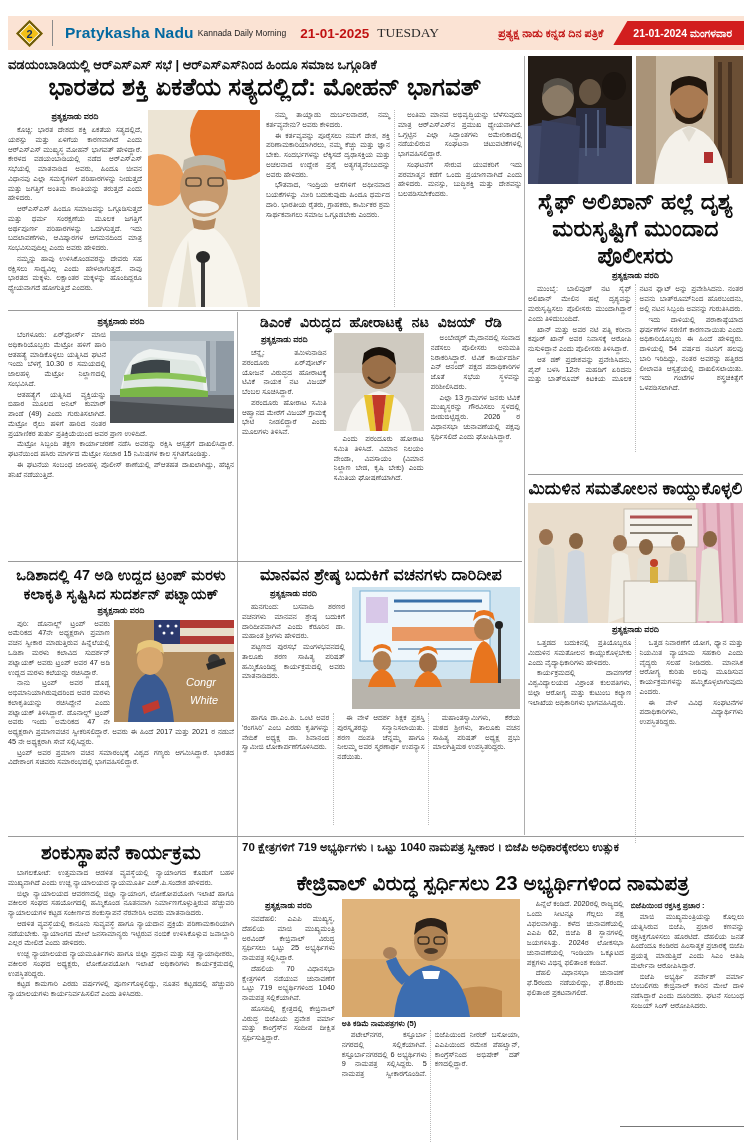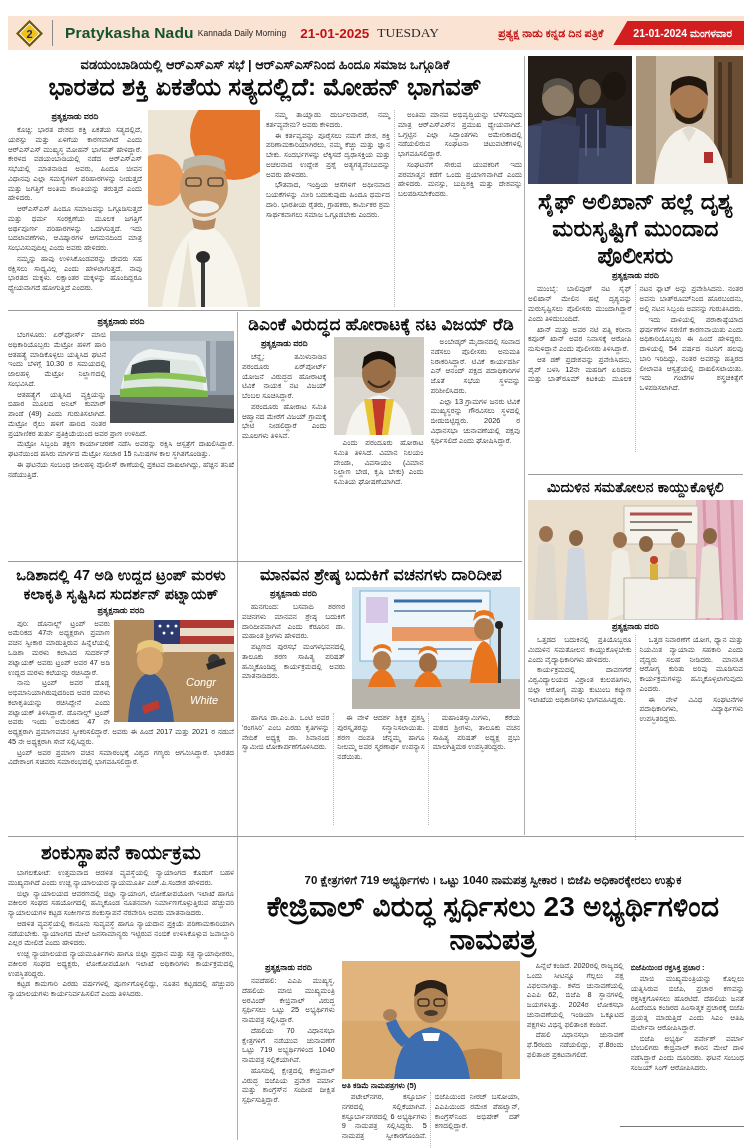--- a/index.html
+++ b/index.html
@@ -4,30 +4,30 @@
 <style>
   * { margin:0; padding:0; box-sizing:border-box; }
   html,body { width:750px; height:1148px; background:#fff; font-family:"Liberation Sans", sans-serif; color:#1a1a1a; }
   .page { position:relative; width:750px; height:1148px; overflow:hidden; background:#fff; }
 
   
   .hdr { position:absolute; left:8px; top:16px; width:736px; height:34px; background:#fbe3d4; display:flex; align-items:center; }
   .diamond { width:19px; height:19px; background:#f2c018; border:2px solid #6a5a10; transform:rotate(45deg); margin:0 13px 0 12px; flex:none; position:relative; box-shadow:0 0 0 1px #fff inset; }
   .diamond b { position:absolute; inset:0; transform:rotate(-45deg); display:flex; align-items:center; justify-content:center; font-size:11px; color:#15315e; }
   .hdr-sep { width:1px; height:26px; background:#8a8a8a; margin-right:12px; flex:none; }
-  .masthead { color:#14532d; font-weight:bold; font-size:15.5px; letter-spacing:.2px; }
+  .masthead { color:#0369a1; font-weight:bold; font-size:15.5px; letter-spacing:.2px; }
   .masthead-sub { color:#222; font-size:8.5px; margin-left:4px;text-align:center; }
   .hdr-date { color:#c11212; font-weight:bold; font-size:13.5px; margin-left:14px; }
   .hdr-day { color:#2b2b2b; font-size:13.5px; margin-left:8px; font-family:"Liberation Serif", serif; }
   .tagline { color:#c11212; font-weight:bold; font-size:11px; margin-left:auto; margin-right:10px; }
   .ribbon { background:#d21e1e; color:#fff; font-weight:bold; font-size:10.5px; height:24px; line-height:24px; padding:0 12px 0 20px; clip-path:polygon(14px 0,100% 0,100% 100%,0 100%); flex:none; }
 
   
   .art { position:absolute; }
-  .kick { font-weight:bold; text-align:center; color:#111; }
+  .kick { font-weight:bold; text-align:left; color:#111; }
   .h-main { font-weight:bold; text-align:center; color:#0d0d0d; letter-spacing:.2px; }
   .byline { font-size:8px; font-weight:bold; text-align:center; margin:2px 0 3px; color:#111; }
   .bt { font-size:7.3px; line-height:1.34; text-align:justify; color:#1c1c1c; overflow:hidden; }
   .bt p { text-indent:9px; margin:0 0 1px 0; }
   .cols2 { column-count:2; column-gap:8px; column-rule:1px dotted #b9b9b9; }
   .cols3 { column-count:3; column-gap:8px; column-rule:1px dotted #b9b9b9; }
   .subhead { font-size:7.6px; font-weight:bold; margin:2px 0 1px; color:#111; }
   .photo { overflow:hidden; background:#ddd; flex:none; }
   .photo svg { display:block; width:100%; height:100%; }
 
@@ -44,33 +44,33 @@
   .main-right { width:256px; }
 
   
   .saif { left:528px; top:56px; width:215px; }
   .saif-photos { display:flex; gap:4px; height:128px; }
   .saif-head { font-size:22px; line-height:1.22; margin-top:5px; }
   .saif-body { height:168px; margin-top:1px; }
 
   
   .brain { left:528px; top:479px; width:215px; }
-  .brain-head { font-size:14px; }
+  .brain-head { font-size:17px; }
   .brain-photo { width:215px; height:120px; margin-top:4px; }
   .brain-body { height:205px; }
 
   
   .metro { left:8px; top:315px; width:226px; }
   .metro-head { font-size:16px; line-height:1.25; }
   .metro-photo { float:right; width:124px; height:92px; margin:1px 0 2px 4px; }
   .metro-body { height:178px; }
 
   
   .vijay { left:242px; top:315px; width:278px; }
-  .vijay-head { font-size:17px; }
+  .vijay-head { font-size:14px;font-family:Liberation Mono, monospace; }
   .vijay-row { display:flex; gap:7px; margin-top:2px; height:212px; }
   .vijay-c1 { width:88px; }
   .vijay-mid { width:90px; }
   .vijay-photo { width:90px; height:98px; margin-bottom:3px; }
   .vijay-c3 { width:93px; }
 
   
   .trump { left:8px; top:566px; width:226px; }
   .trump-head { font-size:14.5px; line-height:1.3; }
   .trump-photo { float:right; width:120px; height:102px; margin:1px 0 2px 4px; }
@@ -84,22 +84,22 @@
   .vach-photo { width:168px; height:122px; }
   .vach-bottom { margin-top:4px; height:112px; }
 
   
   .shanku { left:8px; top:841px; width:226px; }
   .shanku-head { font-size:19.5px; }
   .shanku-body { height:272px; margin-top:4px; }
 
   
   .kej { left:242px; top:841px; width:502px; }
-  .kej-kick { font-size:11.5px;margin-top:33px; }
-  .kej-head { font-size:28px; margin-top:4px; }
+  .kej-kick { font-size:11.5px; }
+  .kej-head { font-size:20px; margin-top:18px; }
   .kej-row { display:flex; gap:7px; margin-top:4px; height:248px; }
   .kej-c1 { width:95px; }
   .kej-mid { width:178px; }
   .kej-photo { width:178px; height:118px; margin-bottom:2px; }
   .kej-c3 { width:99px; }
   .kej-c4 { width:116px; }
 </style>
 </head>
 <body>
 
@@ -252,21 +252,21 @@
           <path d="M22 34 Q40 26 60 30 L60 44 Q38 40 20 46 Z" fill="#3c4448"></path>
           <path d="M10 58 Q50 52 98 60 L98 66 L10 66 Z" fill="#7ab648"></path>
           <path d="M14 44 Q50 38 96 46 L96 52 Q50 44 14 50 Z" fill="#8cc45a"></path>
           <rect x="0" y="0" width="124" height="10" fill="#b2bcc3"></rect>
         </svg>
       </span>
       <div>
           <p>ಬೆಂಗಳೂರು: ಏರ್‌ಫೋರ್ಸ್ ಮಾಜಿ ಅಧಿಕಾರಿಯೊಬ್ಬರು ಮೆಟ್ರೋ ಹಳಿಗೆ ಹಾರಿ ಆತಹತ್ಯೆ ಮಾಡಿಕೊಳ್ಳಲು ಯತ್ನಿಸಿದ ಘಟನೆ ಇಂದು ಬೆಳಗ್ಗೆ 10.30 ರ ಸಮಯದಲ್ಲಿ ಜಾಲಹಳ್ಳಿ ಮೆಟ್ರೋ ನಿಲ್ದಾಣದಲ್ಲಿ ಸಂಭವಿಸಿದೆ.</p>
           <p>ಆತಹತ್ಯೆಗೆ ಯತ್ನಿಸಿದ ವ್ಯಕ್ತಿಯನ್ನು ಬಿಹಾರ ಮೂಲದ ಅನಿಲ್ ಕುಮಾರ್ ಪಾಂಡೆ (49) ಎಂದು ಗುರುತಿಸಲಾಗಿದೆ. ಮೆಟ್ರೋ ರೈಲು ಹಳಿಗೆ ಹಾರಿದ ನಂತರ ಪ್ರಯಾಣಿಕರ ತುರ್ತು ಪ್ರತಿಕ್ರಿಯೆಯಿಂದ ಅವರ ಪ್ರಾಣ ಉಳಿದಿದೆ.</p>
           <p>ಮೆಟ್ರೋ ಸಿಬ್ಬಂದಿ ತಕ್ಷಣ ಕಾರ್ಯಾಚರಣೆ ನಡೆಸಿ ಅವರನ್ನು ರಕ್ಷಿಸಿ ಆಸ್ಪತ್ರೆಗೆ ದಾಖಲಿಸಿದ್ದಾರೆ. ಘಟನೆಯಿಂದ ಹಸಿರು ಮಾರ್ಗದ ಮೆಟ್ರೋ ಸಂಚಾರ 15 ನಿಮಿಷಗಳ ಕಾಲ ಸ್ಥಗಿತಗೊಂಡಿತ್ತು.</p>
-          <p>ಈ ಘಟನೆಯ ಸಂಬಂಧ ಜಾಲಹಳ್ಳಿ ಪೊಲೀಸ್ ಠಾಣೆಯಲ್ಲಿ ಪ್ರಕಟವ ದಾಖಲಾಗಿದ್ದು, ಹೆಚ್ಚಿನ ತನಿಖೆ ನಡೆಯುತ್ತಿದೆ.</p>
+          <p>ಈ ಘಟನೆಯ ಸಂಬಂಧ ಜಾಲಹಳ್ಳಿ ಪೊಲೀಸ್ ಠಾಣೆಯಲ್ಲಿ ಪ್ಆತಹತ ದಾಖಲಾಗಿದ್ದು, ಹೆಚ್ಚಿನ ತನಿಖೆ ನಡೆಯುತ್ತಿದೆ.</p>
         </div>
     </div>
   </div>
 
   <div class="art vijay">
     <div class="h-main vijay-head">ಡಿಎಂಕೆ ವಿರುದ್ಧದ ಹೋರಾಟಕ್ಕೆ ನಟ ವಿಜಯ್ ರೆಡಿ</div>
     <div class="vijay-row">
       <div class="vijay-c1">
         <div class="byline">ಪ್ರತ್ಯಕ್ಷನಾಡು ವರದಿ</div>
         <div class="bt" style="height:192px;">

